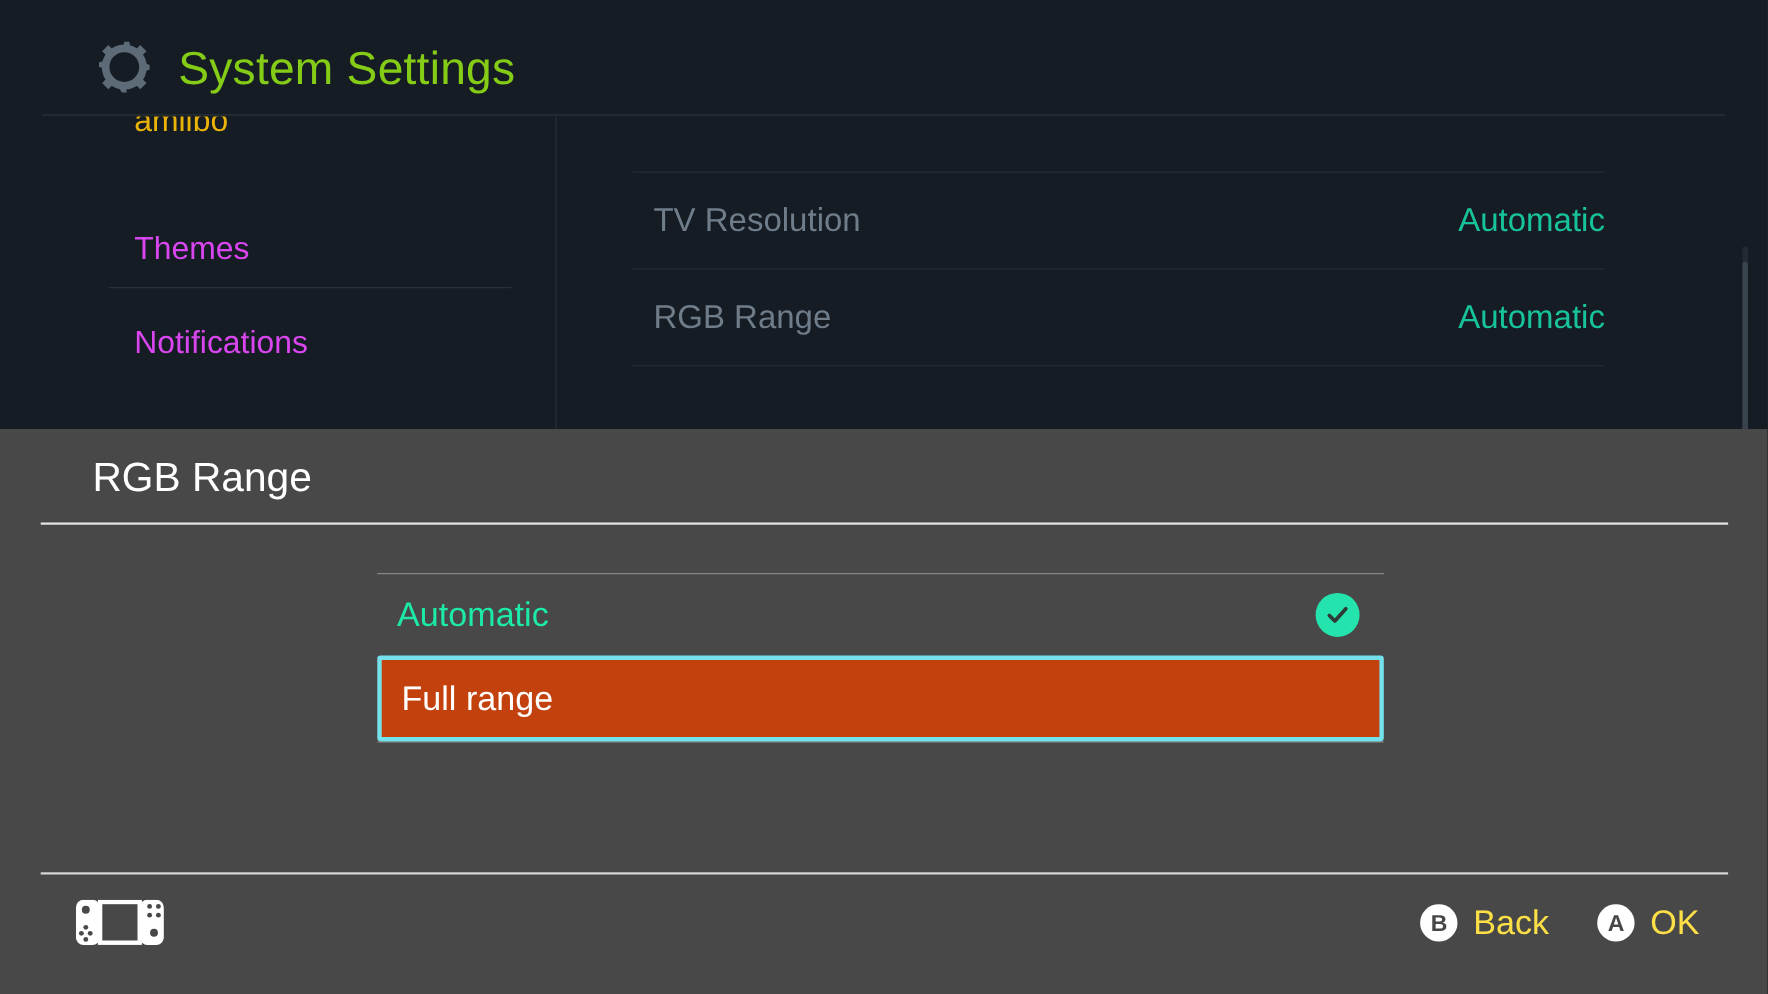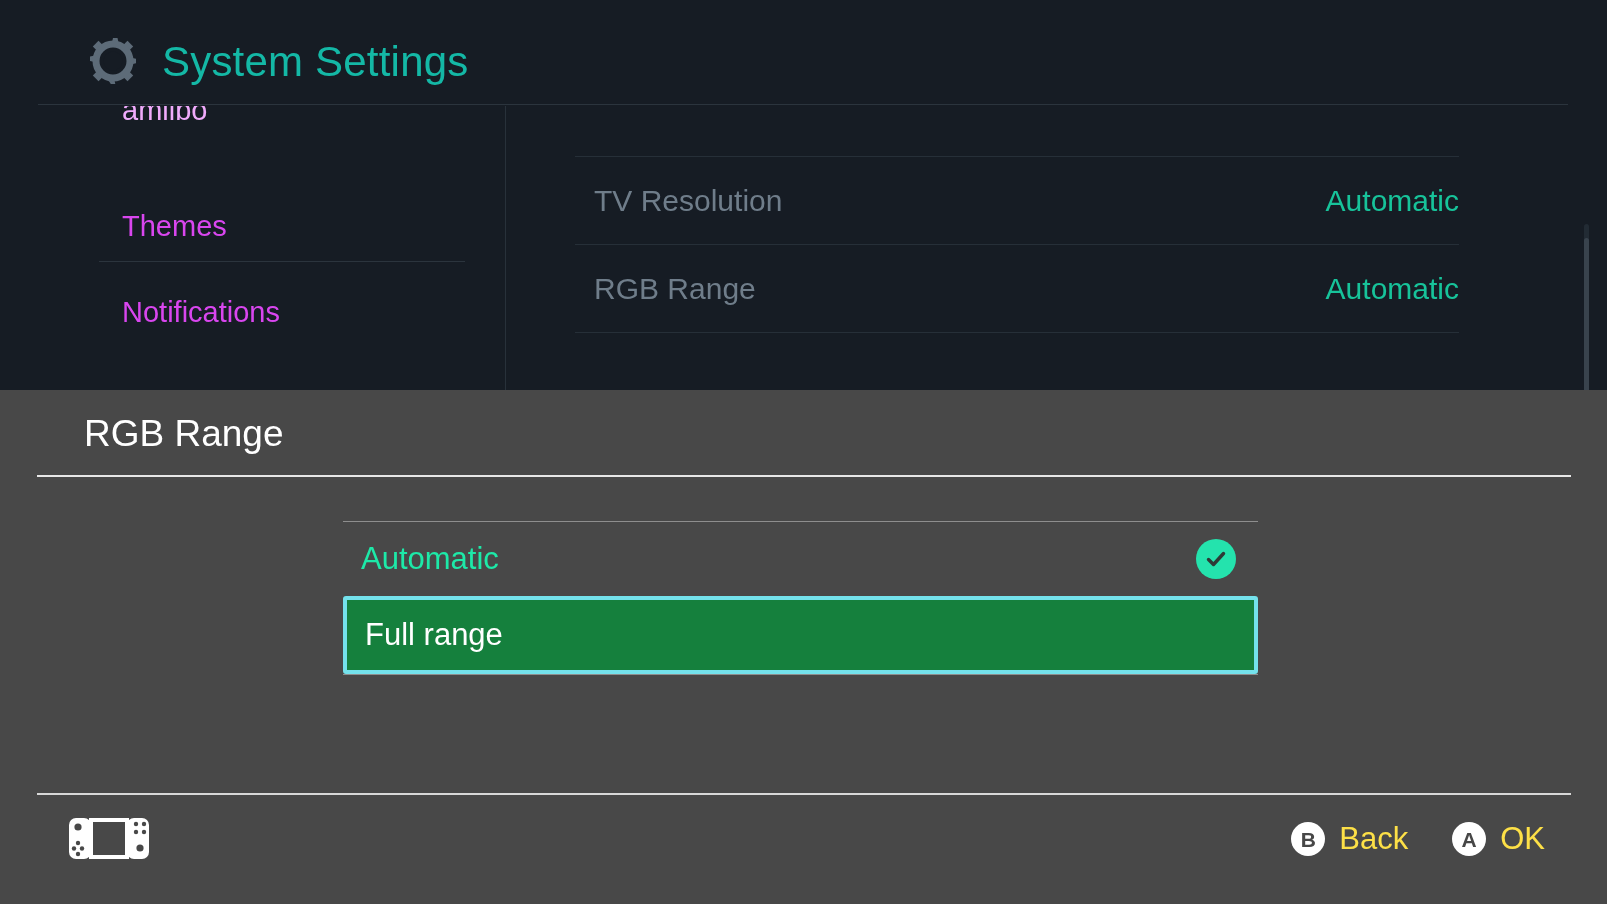--- a/index.html
+++ b/index.html
@@ -15,42 +15,42 @@
   .bg-app { position:absolute; inset:0; background:#161c24; }
 
   .app-header {
     position:absolute; left:0; top:0; width:1607px; height:106px;
   }
   .gear-icon {
     position:absolute; left:84px; top:32px; width:58px; height:58px;
   }
   .app-title {
     position:absolute; left:162px; top:36px;
-    font-size:42px; color:#14b8a6; letter-spacing:0.2px;
+    font-size:42px; color:#84cc16; letter-spacing:0.2px;
     font-weight:400; line-height:52px; white-space:nowrap;
   }
   .header-rule {
     position:absolute; left:38px; top:104px; width:1530px; height:1px;
     background:#2b343d;
   }
 
   
   .sidebar {
     position:absolute; left:0; top:106px; width:505px; height:290px;
     overflow:hidden;
   }
   .sidebar-divider {
     position:absolute; left:505px; top:106px; width:1px; height:290px;
     background:#28313a;
   }
   .side-item {
     position:absolute; left:122px;
     font-size:29px; color:#d946ef; white-space:nowrap; font-weight:400;
   }
-  .side-item.cut { top:-12px; color:#f0abfc; }
+  .side-item.cut { top:-12px; color:#eab308; }
   .side-rule {
     position:absolute; left:99px; top:155px; width:366px; height:1px;
     background:#2b343d;
   }
 
   
   .settings-list {
     position:absolute; left:505px; top:106px; width:1102px; height:290px;
     overflow:hidden;
   }
@@ -93,21 +93,21 @@
   .opt-row {
     position:relative; width:915px; height:74px;
     display:flex; align-items:center;
   }
   .opt-label {
     font-size:31px; color:#ffffff; margin-left:18px; white-space:nowrap;
   }
   .opt-row.checked .opt-label { color:#1de9a8; }
   .opt-row.focused {
     width:915px; height:78px; border:4px solid #74e2ec;
-    background:#15803d; border-radius:3px;
+    background:#c2410c; border-radius:3px;
   }
   .check-badge {
     position:absolute; right:22px; top:50%; transform:translateY(-50%);
     width:40px; height:40px; border-radius:50%;
     background:#24e3ad; display:flex; align-items:center; justify-content:center;
   }
   .check-badge svg { display:block; }
 
   
   .footer-rule {

